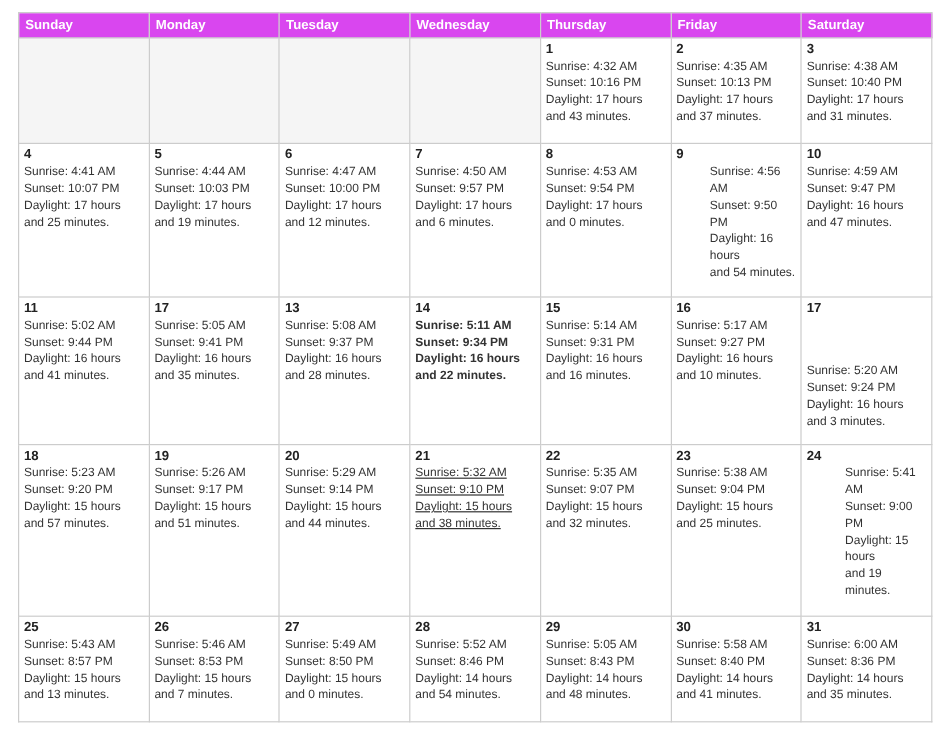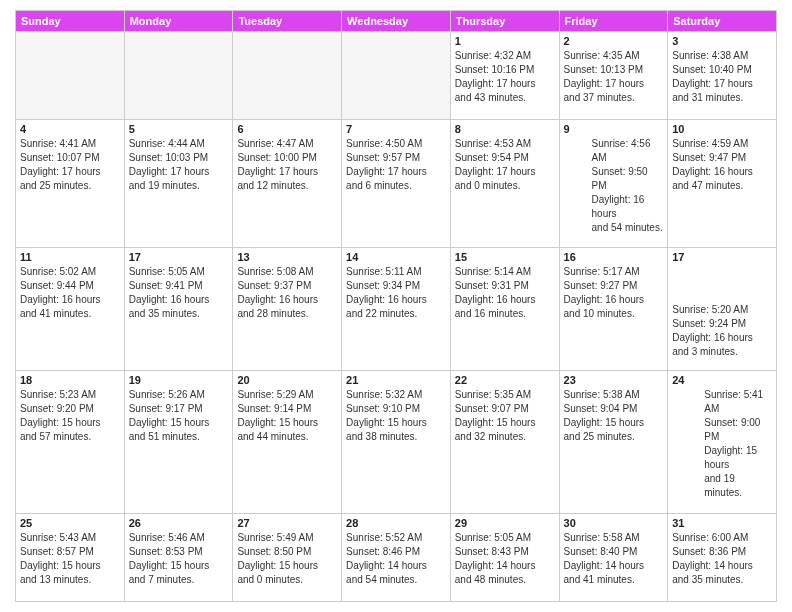--- a/index.html
+++ b/index.html
@@ -209,21 +209,21 @@
           </td>
           <td>
             <span class="day-number">13</span>
             <div class="day-info" style="white-space: pre-line;">Sunrise: 5:08 AM
 Sunset: 9:37 PM
 Daylight: 16 hours
 and 28 minutes.</div>
           </td>
           <td>
             <span class="day-number">14</span>
-            <div class="day-info" style="white-space: pre-line;">Sunrise: 5:11 AM
+            <div class="day-info" style="white-space: pre-line; font-weight: bold;">Sunrise: 5:11 AM
 Sunset: 9:34 PM
 Daylight: 16 hours
 and 22 minutes.</div>
           </td>
           <td>
             <span class="day-number">15</span>
             <div class="day-info" style="white-space: pre-line;">Sunrise: 5:14 AM
 Sunset: 9:31 PM
 Daylight: 16 hours
 and 16 minutes.</div>
@@ -260,21 +260,21 @@
           </td>
           <td>
             <span class="day-number">20</span>
             <div class="day-info" style="white-space: pre-line;">Sunrise: 5:29 AM
 Sunset: 9:14 PM
 Daylight: 15 hours
 and 44 minutes.</div>
           </td>
           <td>
             <span class="day-number">21</span>
-            <div class="day-info" style="white-space: pre-line;">Sunrise: 5:32 AM
+            <div class="day-info" style="white-space: pre-line; text-decoration: underline;">Sunrise: 5:32 AM
 Sunset: 9:10 PM
 Daylight: 15 hours
 and 38 minutes.</div>
           </td>
           <td>
             <span class="day-number">22</span>
             <div class="day-info" style="white-space: pre-line;">Sunrise: 5:35 AM
 Sunset: 9:07 PM
 Daylight: 15 hours
 and 32 minutes.</div>

